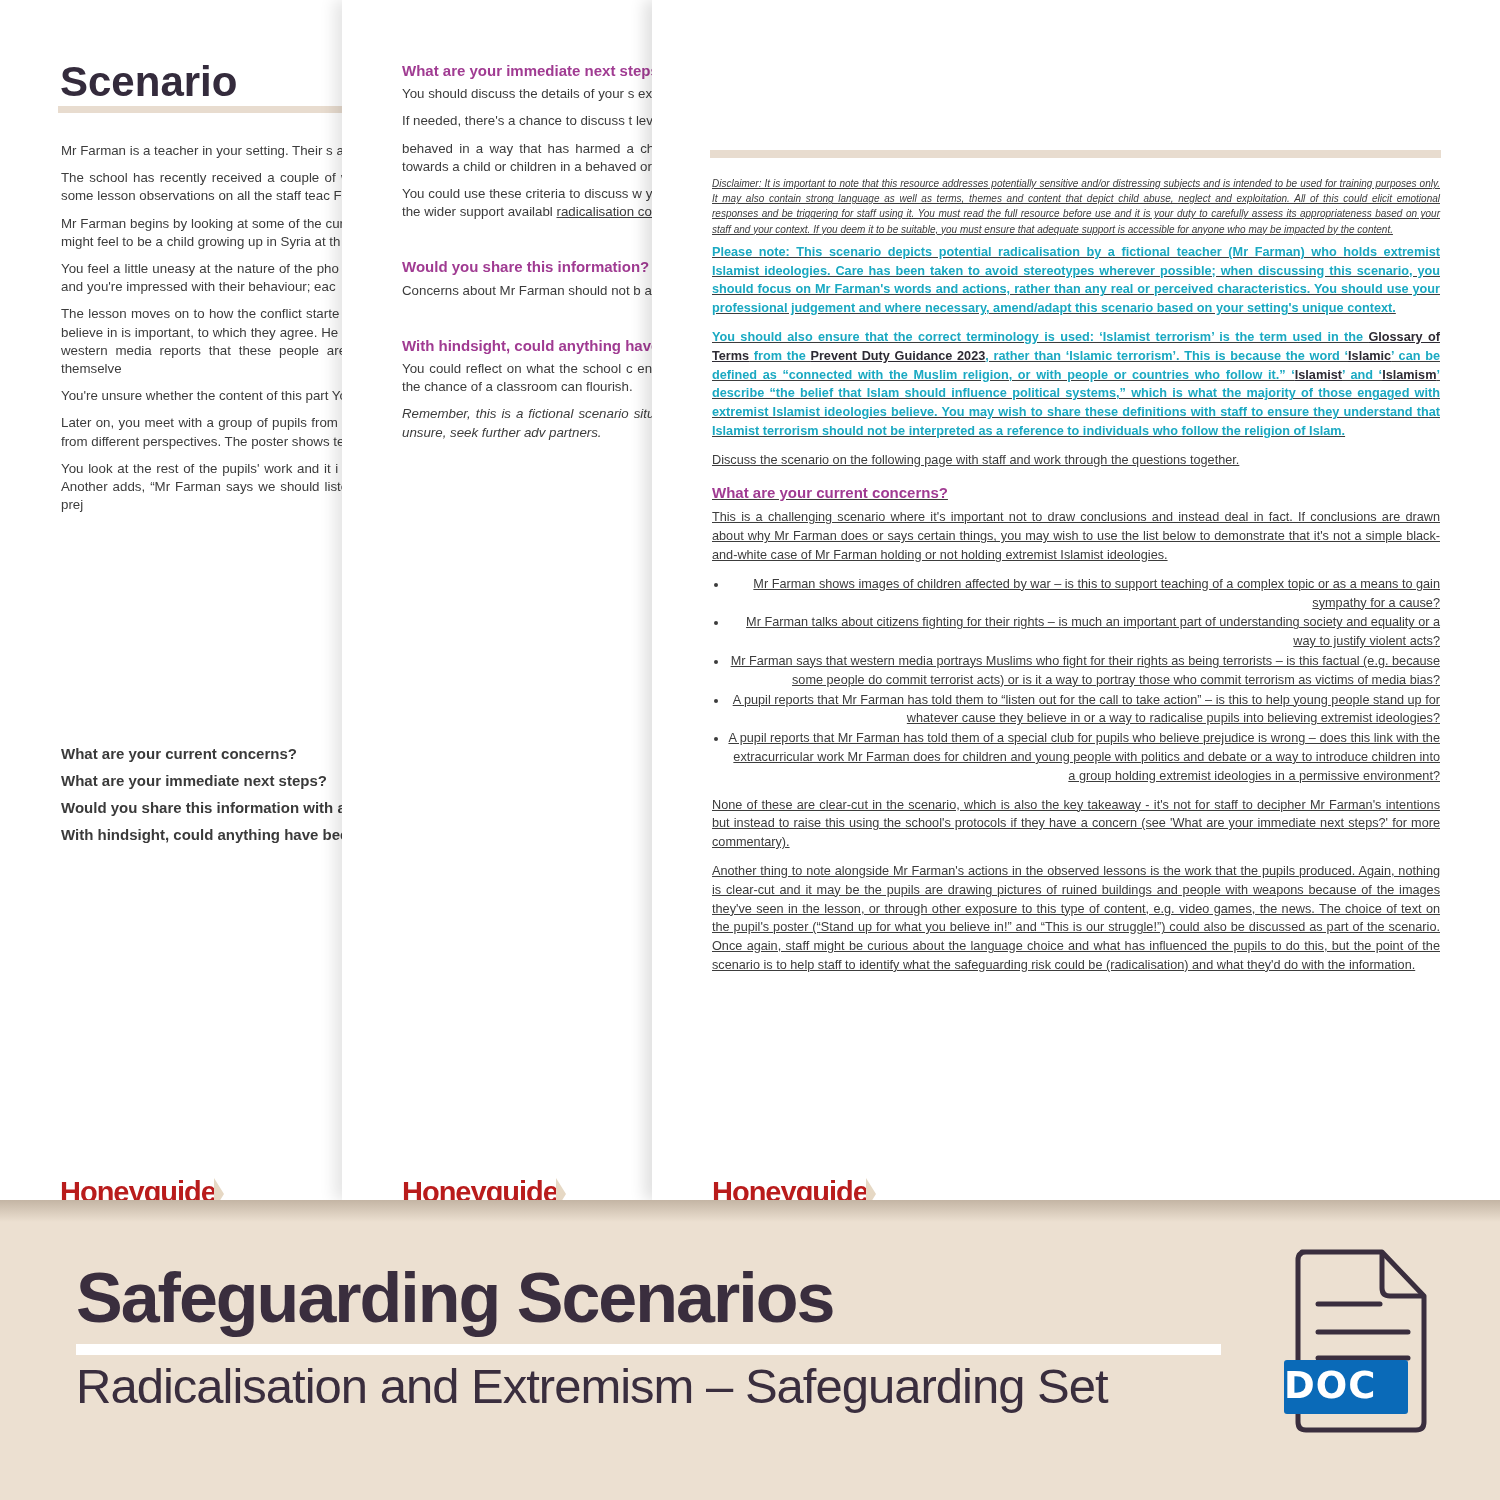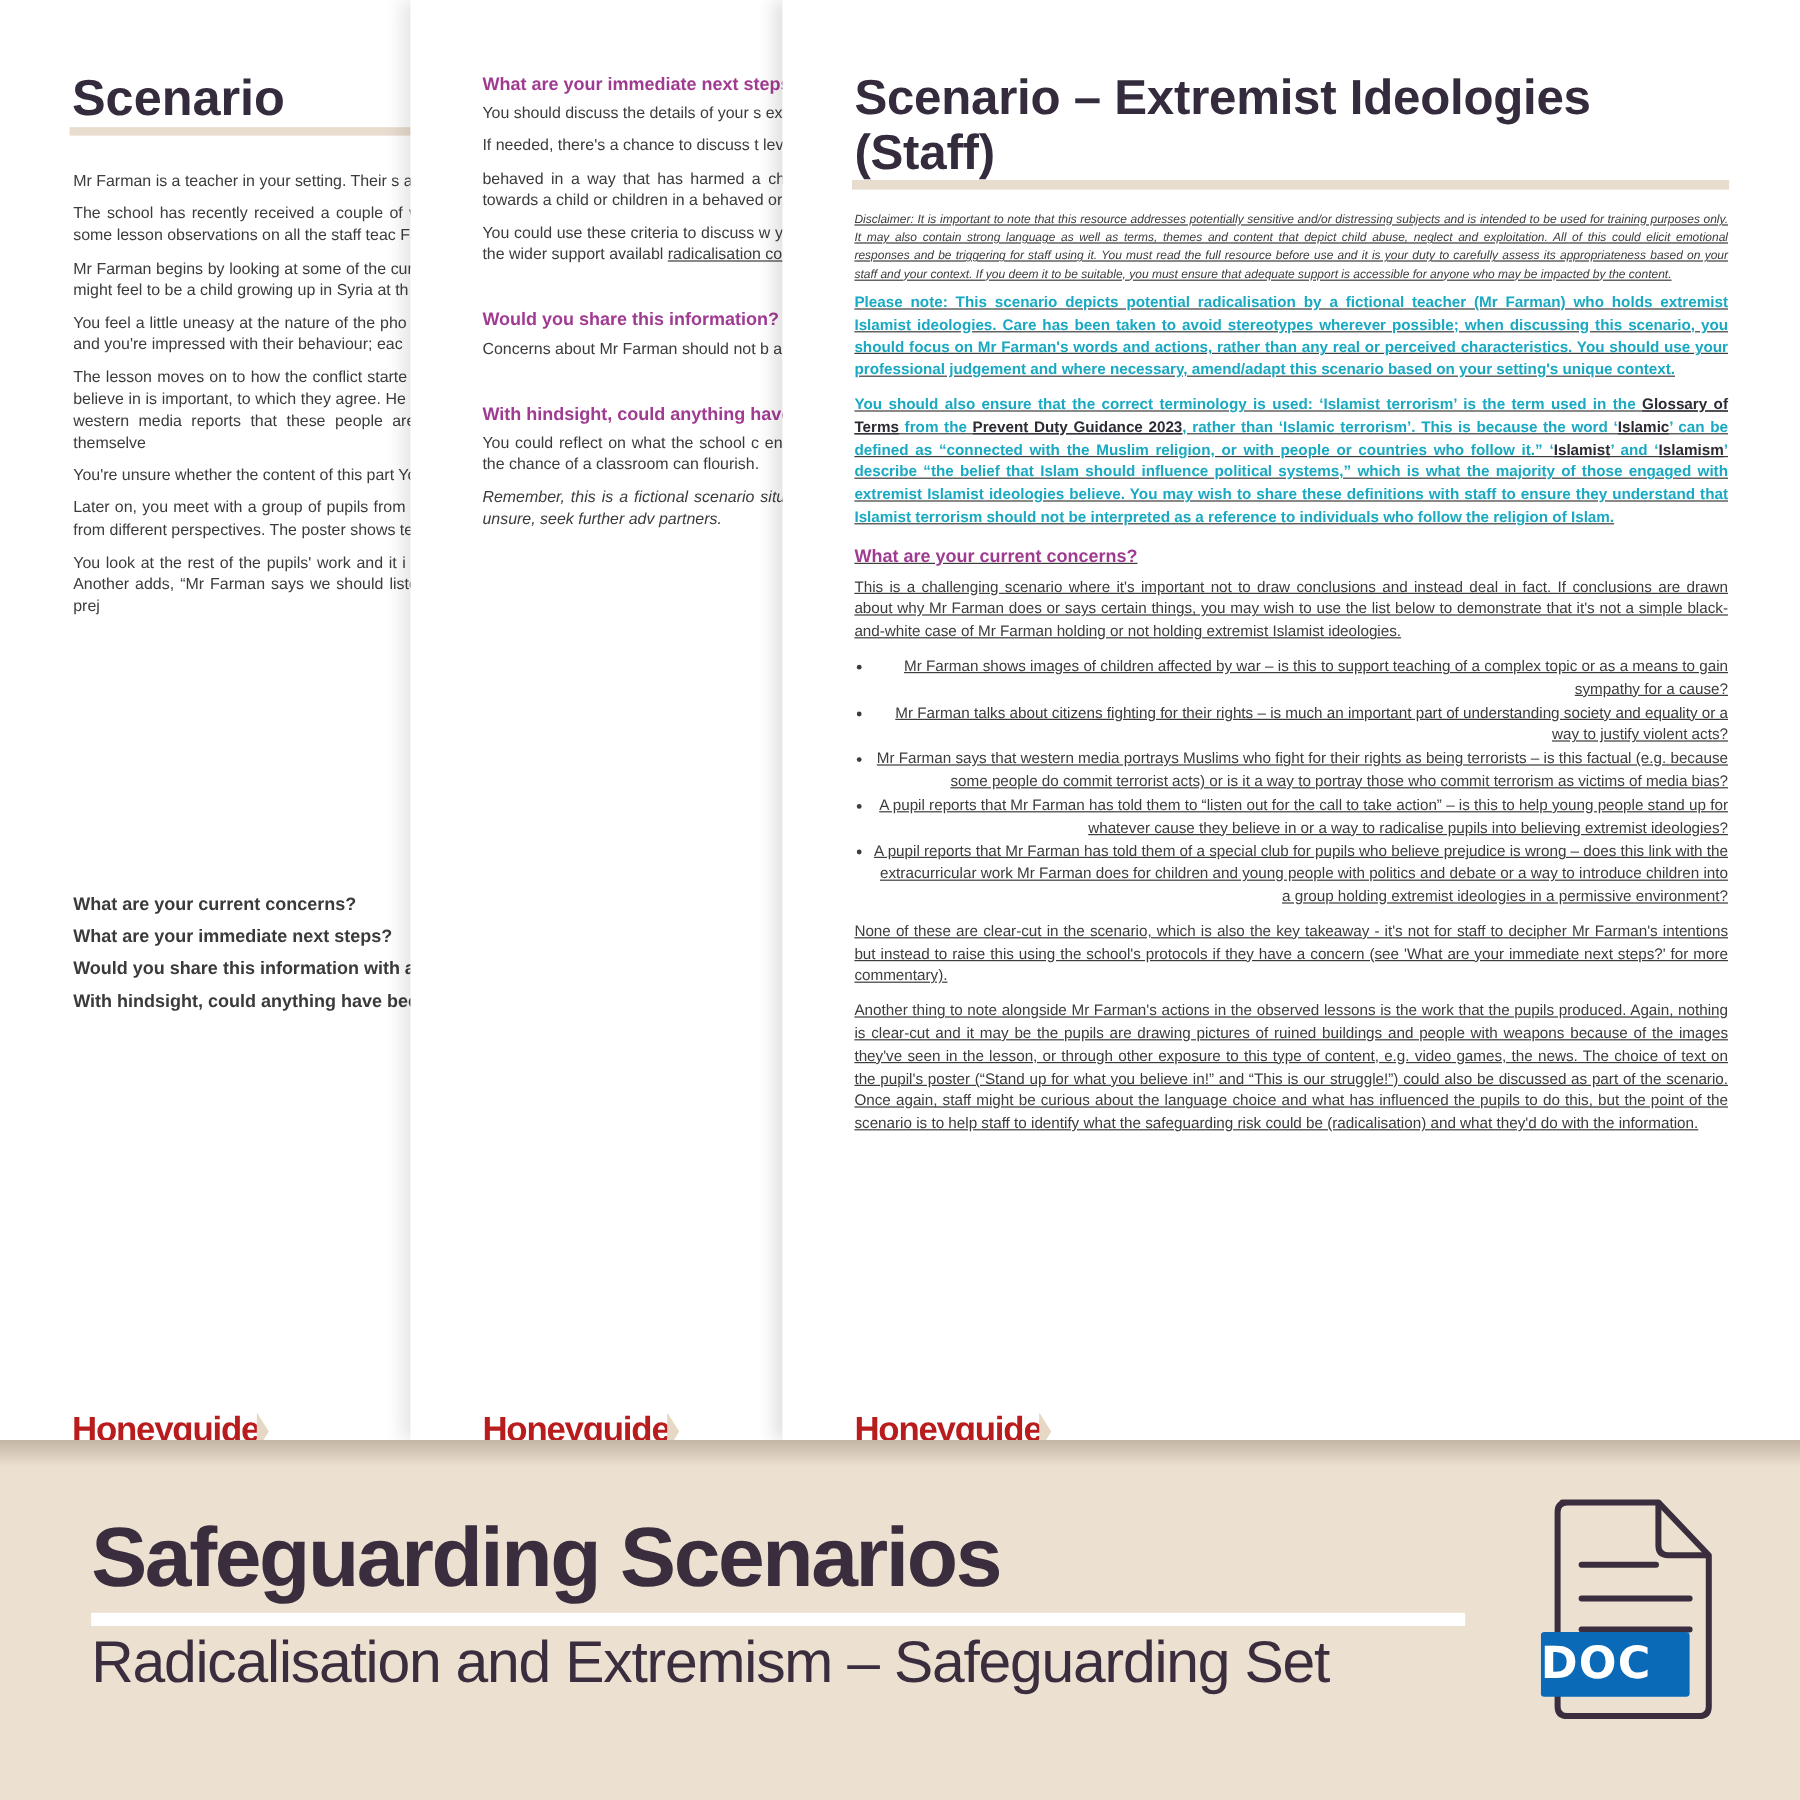--- a/index.html
+++ b/index.html
@@ -107,28 +107,28 @@
       <p>You could reflect on what the school c ensuring it's part of your ongoing safegu This reduces the chance of a classroom can flourish.</p>
       <p class="p2-remember">Remember, this is a fictional scenario situation, it's vital to gather as much info If you're ever unsure, seek further adv partners.</p>
     </div>
     <div class="logo p2-logo">
       <span>Honeyguide</span><span class="chev"></span>
       <span class="underline"></span>
     </div>
   </div>
 
   <div class="page page3">
-    <div class="p-title p3-title">Scenario – Extremist Ideologies (Staff)</div>
     <div class="p3-rule"></div>
     <div class="body-text p3-body">
       <p class="disclaimer">Disclaimer: It is important to note that this resource addresses potentially sensitive and/or distressing subjects and is intended to be used for training purposes only. It may also contain strong language as well as terms, themes and content that depict child abuse, neglect and exploitation. All of this could elicit emotional responses and be triggering for staff using it. You must read the full resource before use and it is your duty to carefully assess its appropriateness based on your staff and your context. If you deem it to be suitable, you must ensure that adequate support is accessible for anyone who may be impacted by the content.</p>
       <p class="teal">Please note: This scenario depicts potential radicalisation by a fictional teacher (Mr Farman) who holds extremist Islamist ideologies. Care has been taken to avoid stereotypes wherever possible; when discussing this scenario, you should focus on Mr Farman's words and actions, rather than any real or perceived characteristics. You should use your professional judgement and where necessary, amend/adapt this scenario based on your setting's unique context.</p>
       <p class="teal">
         <span>You should also ensure that the correct terminology is used: ‘Islamist terrorism’ is the term used in the </span><span class="u">Glossary of Terms</span><span> from the </span><span class="u">Prevent Duty Guidance 2023</span><span>, rather than ‘Islamic terrorism’. This is because the word ‘</span><span class="u">Islamic</span><span>’ can be defined as “connected with the Muslim religion, or with people or countries who follow it.” ‘</span><span class="u">Islamist</span><span>’ and ‘</span><span class="u">Islamism</span><span>’ describe “the belief that Islam should influence political systems,” which is what the majority of those engaged with extremist Islamist ideologies believe. You may wish to share these definitions with staff to ensure they understand that Islamist terrorism should not be interpreted as a reference to individuals who follow the religion of Islam.</span>
       </p>
+      <p>Discuss the scenario on the following page with staff and work through the questions together.</p>
       <div class="h-pink">What are your current concerns?</div>
       <p>This is a challenging scenario where it's important not to draw conclusions and instead deal in fact. If conclusions are drawn about why Mr Farman does or says certain things, you may wish to use the list below to demonstrate that it's not a simple black-and-white case of Mr Farman holding or not holding extremist Islamist ideologies.</p>
       <ul>
         <li>Mr Farman shows images of children affected by war – is this to support teaching of a complex topic or as a means to gain sympathy for a cause?</li>
         <li>Mr Farman talks about citizens fighting for their rights – is much an important part of understanding society and equality or a way to justify violent acts?</li>
         <li>Mr Farman says that western media portrays Muslims who fight for their rights as being terrorists – is this factual (e.g. because some people do commit terrorist acts) or is it a way to portray those who commit terrorism as victims of media bias?</li>
         <li>A pupil reports that Mr Farman has told them to “listen out for the call to take action” – is this to help young people stand up for whatever cause they believe in or a way to radicalise pupils into believing extremist ideologies?</li>
         <li>A pupil reports that Mr Farman has told them of a special club for pupils who believe prejudice is wrong – does this link with the extracurricular work Mr Farman does for children and young people with politics and debate or a way to introduce children into a group holding extremist ideologies in a permissive environment?</li>
       </ul>
       <p>None of these are clear-cut in the scenario, which is also the key takeaway - it's not for staff to decipher Mr Farman's intentions but instead to raise this using the school's protocols if they have a concern (see 'What are your immediate next steps?' for more commentary).</p>

